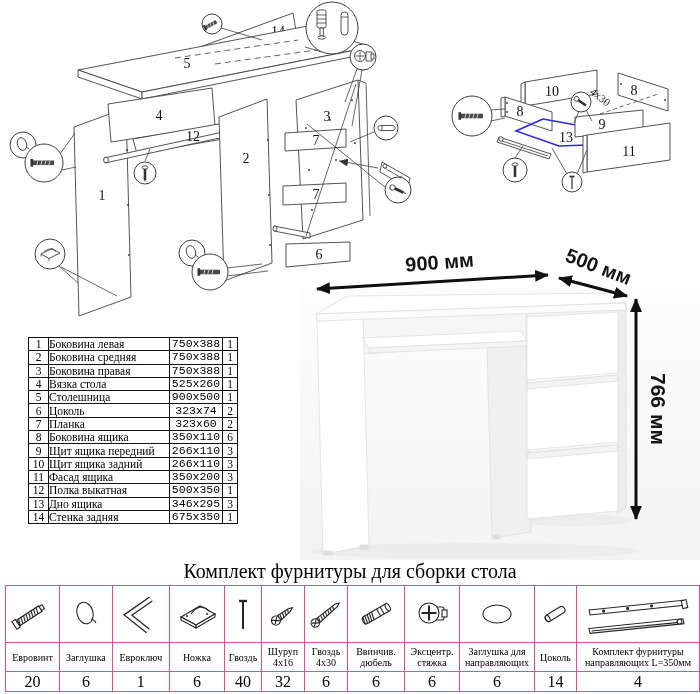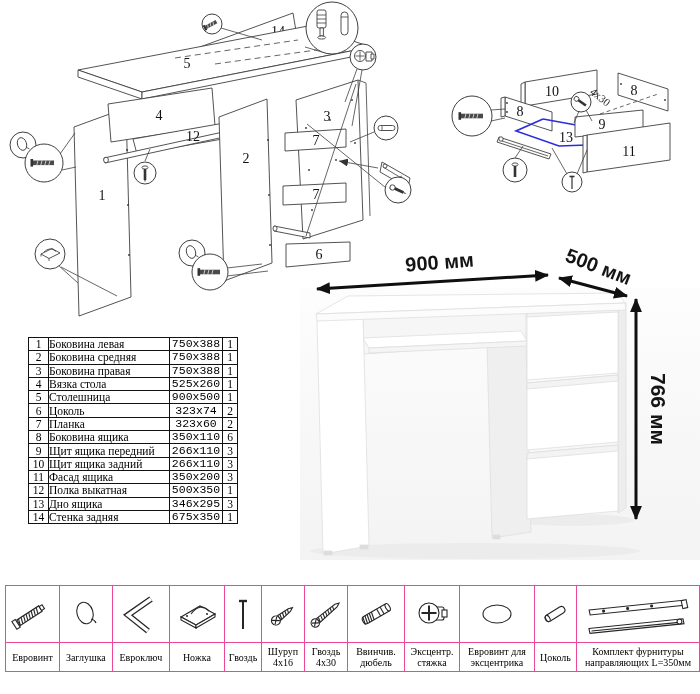--- a/index.html
+++ b/index.html
@@ -482,20 +482,21 @@
         </tr>
       <tr>
           <td class="c num">14</td>
           <td class="name">Стенка задняя</td>
           <td class="size">675x350</td>
           <td class="c qty">1</td>
         </tr>
     </tbody>
   </table>
 
+  <div id="kit-title">Комплект фурнитуры для сборки стола</div>
 
   <table id="hw-table">
     <colgroup>
       <col style="width:55px">
         <col style="width:50px">
         <col style="width:62px">
         <col style="width:58px">
       <col style="width:36px">
         <col style="width:42px">
         <col style="width:42px">
@@ -638,20 +639,34 @@
       <tr>
         <td class="lbl">Евровинт</td>
         <td class="lbl">Заглушка</td>
         <td class="lbl">Евроключ</td>
         <td class="lbl">Ножка</td>
         <td class="lbl">Гвоздь</td>
         <td class="lbl">Шуруп 4x16</td>
         <td class="lbl">Гвоздь 4x30</td>
         <td class="lbl">Ввинчив. дюбель</td>
         <td class="lbl">Эксцентр. стяжка</td>
-        <td class="lbl">Евровинт для эксцентрика</td>
+        <td class="lbl">Заглушка для направляющих</td>
         <td class="lbl">Цоколь</td>
         <td class="lbl">Комплект фурнитуры направляющих L=350мм</td>
       </tr>
+      <tr>
+        <td class="qty">20</td>
+        <td class="qty">6</td>
+        <td class="qty">1</td>
+        <td class="qty">6</td>
+        <td class="qty">40</td>
+        <td class="qty">32</td>
+        <td class="qty">6</td>
+        <td class="qty">6</td>
+        <td class="qty">6</td>
+        <td class="qty">6</td>
+        <td class="qty">14</td>
+        <td class="qty">4</td>
+      </tr>
     </tbody>
   </table>
 
 </div>
 
 </body></html>

